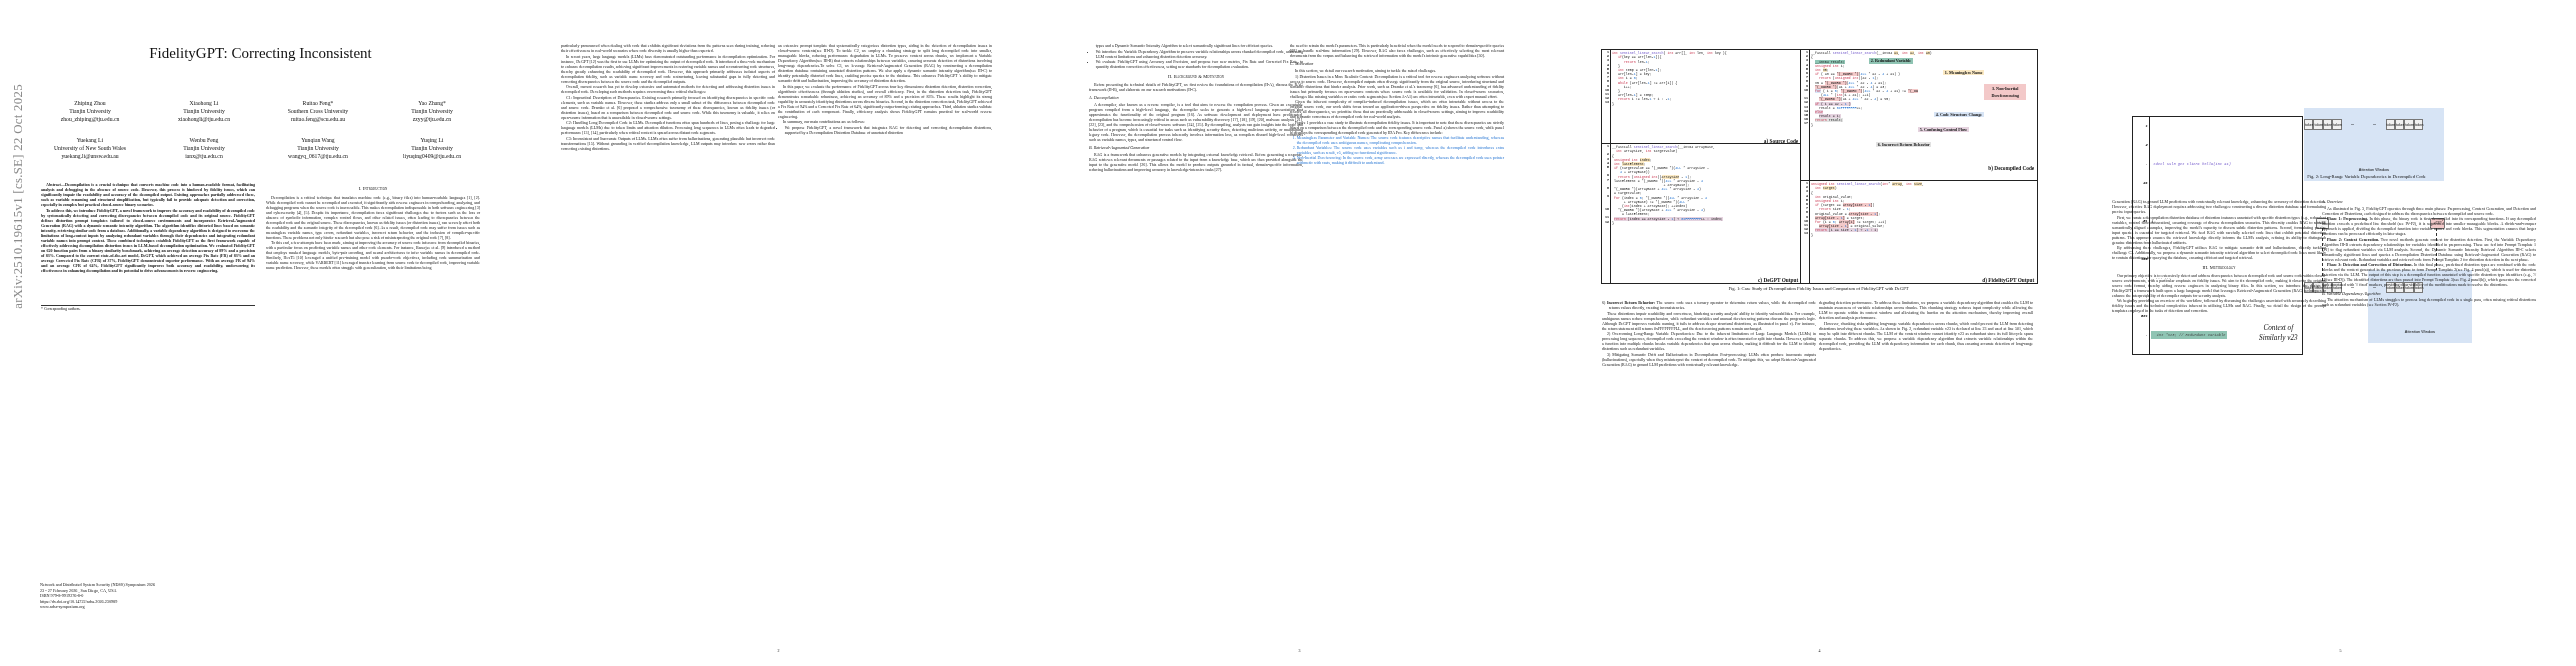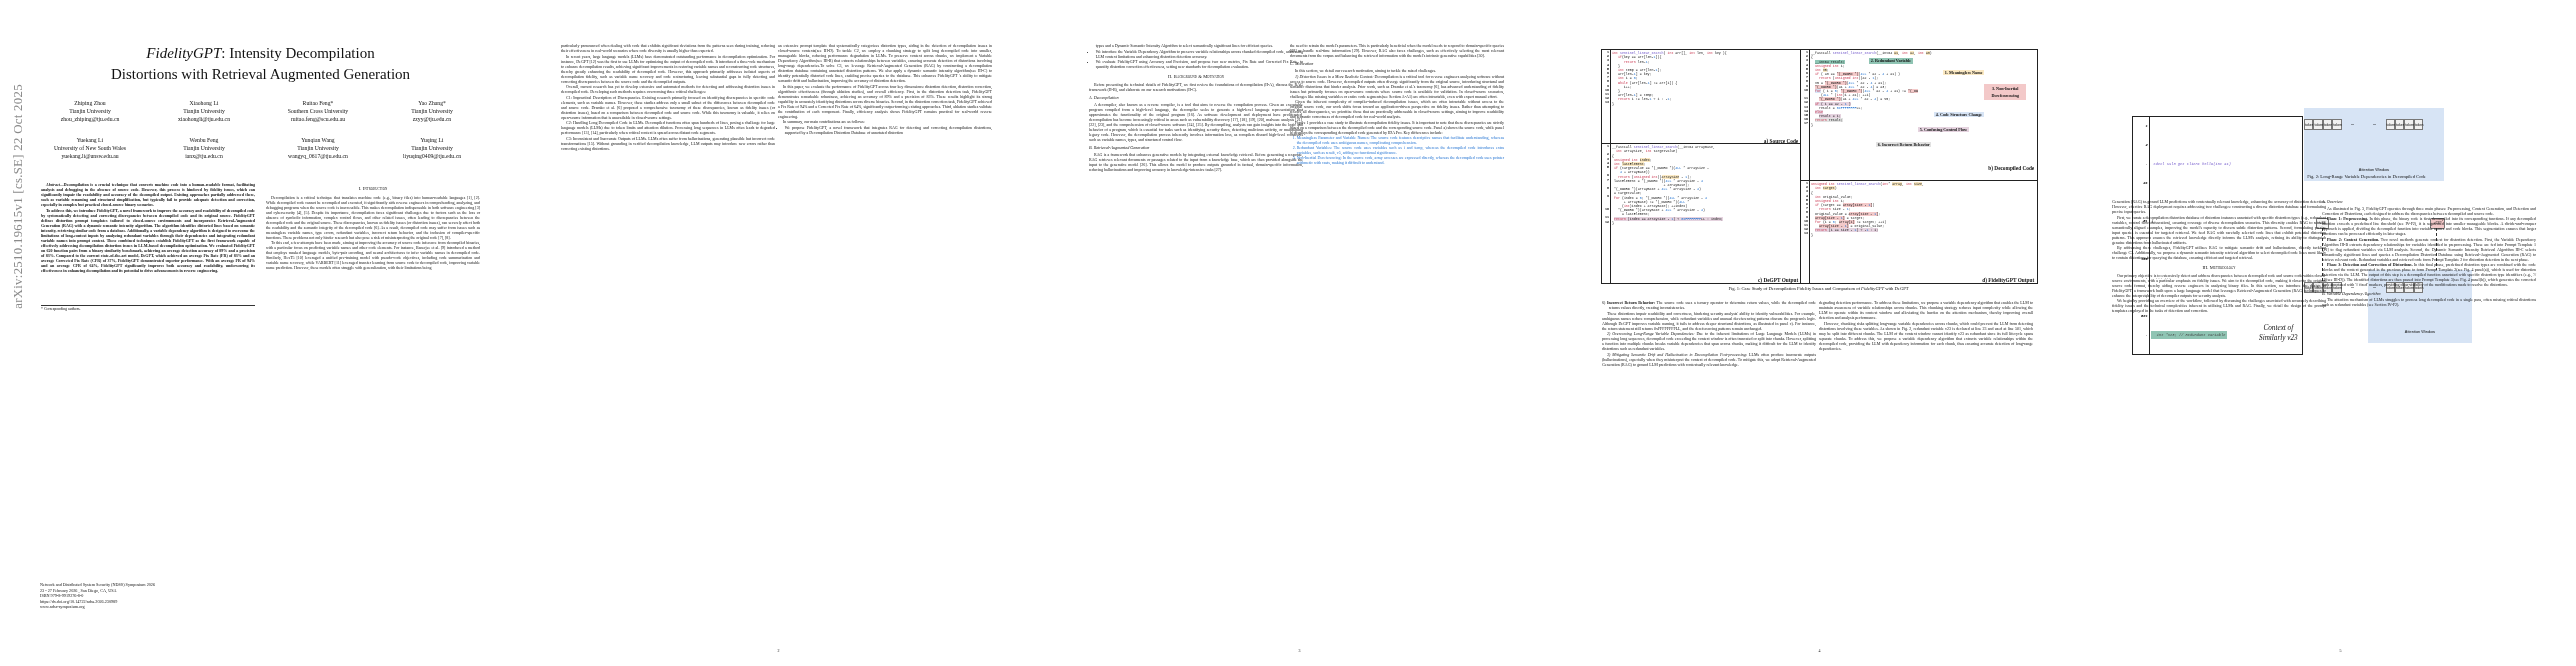--- a/index.html
+++ b/index.html
@@ -4,21 +4,21 @@
 <style>
   html,body{margin:0;padding:0;background:#fff;}
   body{width:2576px;height:667px;overflow:hidden;position:relative;font-family:"Liberation Serif","DejaVu Serif",serif;color:#111;}
   .page{position:absolute;top:0;width:515px;height:667px;background:#fff;overflow:hidden;}
   .col{position:absolute;width:214px;font-size:4px;line-height:5px;text-align:justify;hyphens:auto;}
   .col p{margin:0 0 0.6px 0;text-indent:5px;}
   .col p.noind{text-indent:0;}
   .sec{text-align:center;font-size:4.6px;margin:4.4px 0 3.3px 0;font-variant:small-caps;letter-spacing:0.1px;}
   .sub{font-style:italic;margin:3.3px 0 1.7px 0;font-size:4.2px;}
   .bold{font-weight:bold;}
-  .it{font-style:italic;}
+  .it{}
   .pnum{position:absolute;bottom:14.5px;width:515px;text-align:center;font-size:4px;}
   .title{position:absolute;top:43px;left:0;width:521px;text-align:center;font-size:15px;line-height:21px;}
   .authors{position:absolute;left:33px;width:456px;display:grid;grid-template-columns:repeat(4,1fr);text-align:center;font-size:5.7px;line-height:8px;}
   .arxiv{position:absolute;left:6.7px;top:56px;width:22px;height:289px;}
   .arxiv span{position:absolute;left:-133px;top:133px;width:289px;transform:rotate(-90deg);font-family:"Liberation Serif",serif;font-size:12.8px;color:#8a8a8a;letter-spacing:0.3px;white-space:nowrap;text-align:center;}
   .abstract{font-weight:bold;}
   .abstract p{text-indent:5px;}
   .footrule{border-top:0.4px solid #333;width:214px;margin-top:4.4px;}
   .venue{position:absolute;font-size:4.2px;line-height:5.6px;}
   ul.bul{margin:0;padding-left:6.7px;}
@@ -48,22 +48,21 @@
 </style>
 </head>
 <body>
 
 <div class="page" style="left:0;">
   <div class="arxiv">
       <span>arXiv:2510.19615v1  [cs.SE]  22 Oct 2025</span>
     </div>
 
   <div class="title">
-    <div><span class="it">FidelityGPT</span><span>: Intensity Decompilation</span></div>
-    <div>Distortions with Retrieval Augmented Generation</div>
+    <div><span class="it">FidelityGPT</span><span>: Correcting Inconsistent</span></div>
   </div>
 
   <div class="authors" style="top:99px;">
     <div>
         <div>Zhiping Zhou</div>
         <div>Tianjin University</div>
         <div>zhou_zhiping@tju.edu.cn</div>
       </div>
     <div>
         <div>Xiaohong Li</div>

